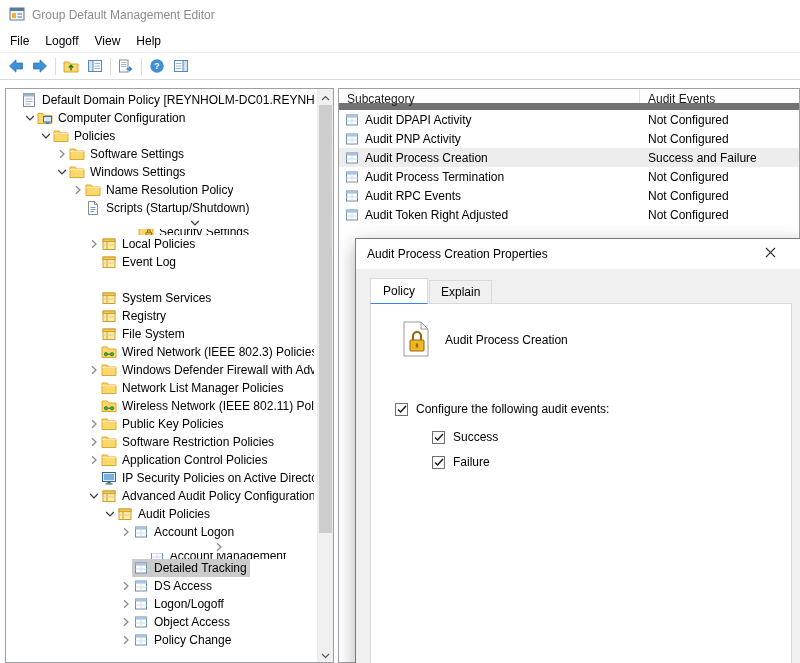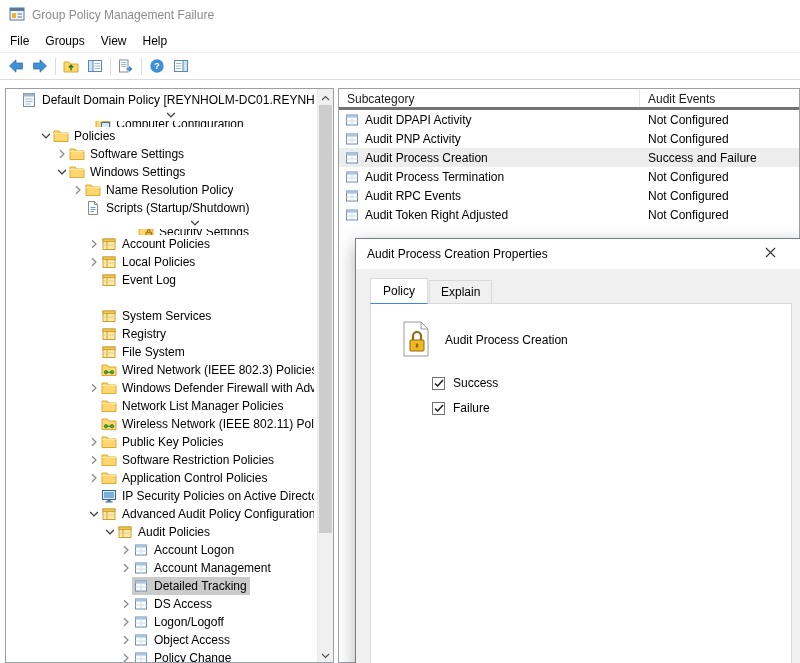--- a/index.html
+++ b/index.html
@@ -28,21 +28,21 @@
   .tlabel{overflow:hidden;}
 
   .vscroll{position:absolute;top:0;right:0;bottom:0;width:16px;background:#f0f0f0;border-left:1px solid #ebebeb;}
   .sarrow{height:15px;display:flex;align-items:center;justify-content:center;}
   .sarrow.down{position:absolute;bottom:0;left:0;right:0;}
   .sthumb{position:absolute;top:16px;left:1px;right:1px;height:428px;background:#cdcdcd;}
 
   .splitter{width:4px;flex:0 0 4px;}
 
   .list-pane{flex:1;border:1px solid #9aa0a6;background:#fff;overflow:hidden;}
-  .list-header{height:21px;display:flex;border-bottom:3px solid #737373;}
+  .list-header{height:21px;display:flex;border-bottom:7px solid #737373;}
   .col{padding:3px 0 0 8px;color:#1a1a1a;}
   .col-sub{width:301px;border-right:1px solid #e6e6e6;}
   .col-audit{flex:1;}
   .list-row{height:19px;display:flex;align-items:center;}
   .list-row.selected{background:var(--list_selection,#ededed);}
   .lcell-sub{width:301px;display:flex;align-items:center;padding-left:5px;white-space:nowrap;overflow:hidden;}
   .licon{width:16px;height:16px;margin-right:5px;display:inline-flex;align-items:center;justify-content:center;}
   .lcell-audit{flex:1;padding-left:8px;white-space:nowrap;}
 
   .dialog{position:absolute;left:355px;top:238px;width:450px;height:480px;background:var(--dialog_bg,#f0f0f0);border:1px solid #767c82;box-shadow:0 6px 18px rgba(0,0,0,0.30);display:flex;flex-direction:column;z-index:10;}
@@ -66,26 +66,26 @@
 <div class="window">
 
   <div class="titlebar">
     <span class="appicon"><svg width="16" height="16" viewBox="0 0 16 16">
           <rect x="1" y="2" width="14" height="12" fill="#eef3f8" stroke="#5c7a99"></rect>
           <rect x="1" y="2" width="14" height="3" fill="#5c7a99"></rect>
           <rect x="3" y="7" width="4" height="5" fill="#f0b429"></rect>
           <rect x="8.5" y="7" width="4.5" height="2" fill="#9fb6c9"></rect>
           <rect x="8.5" y="10" width="4.5" height="2" fill="#9fb6c9"></rect>
         </svg></span>
-    <span class="title">Group Policy Management Failure</span>
+    <span class="title">Group Default Management Editor</span>
   </div>
 
   <div class="menubar">
       <span class="menu-item">File</span>
-      <span class="menu-item">Groups</span>
+      <span class="menu-item">Logoff</span>
       <span class="menu-item">View</span>
       <span class="menu-item">Help</span>
     </div>
 
   <div class="toolbar">
       <span class="tbtn">
         <span>
           <svg width="16" height="16" viewBox="0 0 16 16">
             <path d="M1.5 8 L8 1.8 V5 H14.5 V11 H8 V14.2 Z" fill="#3f8fd6" stroke="#2c6daa" stroke-width="0.7"></path>
           </svg>
@@ -164,21 +164,21 @@
                   <rect x="2.5" y="1.5" width="11" height="13" fill="#f7f9fb" stroke="#7d8a99"></rect>
                   <rect x="2.5" y="1.5" width="11" height="3" fill="#9fb6c9"></rect>
                   <line x1="4.5" y1="7" x2="11.5" y2="7" stroke="#a5b8c9"></line>
                   <line x1="4.5" y1="9.5" x2="11.5" y2="9.5" stroke="#a5b8c9"></line>
                   <line x1="4.5" y1="12" x2="9.5" y2="12" stroke="#a5b8c9"></line>
                 </svg>
               </span>
               <span class="tlabel">Default Domain Policy [REYNHOLM-DC01.REYNHOLM</span>
             </span>
           </div>
-          <div class="tree-row" style="padding-left: 18px; flex-direction: column;">
+          <div class="tree-row" style="padding-left: 18px;">
             <span class="expander">
               <svg width="10" height="10" viewBox="0 0 10 10">
                 <path d="M1.2 3 L5 7 L8.8 3" fill="none" stroke="#3c3c3c" stroke-width="1.2"></path>
               </svg>
             </span>
             <span class="node">
               <span class="ticon">
                 <svg width="16" height="16" viewBox="0 0 16 16">
                   <path d="M1 3.5 h5 l1.5 2 h7.5 v8 H1 z" fill="#ffd76e" stroke="#d8a11e" stroke-width="0.9"></path>
                   <rect x="6.5" y="6.5" width="8" height="5.5" fill="#d6eaff" stroke="#3a6ea5"></rect>
@@ -292,251 +292,233 @@
             </span>
             <span class="node">
               <span class="ticon">
                 <svg width="16" height="16" viewBox="0 0 16 16">
                   <rect x="2" y="3" width="12" height="10.5" fill="#ffeaa9" stroke="#c9a236"></rect>
                   <rect x="2" y="3" width="12" height="2.6" fill="#f5c64a" stroke="#c9a236"></rect>
                   <line x1="6" y1="5.6" x2="6" y2="13.5" stroke="#c9a236"></line>
                   <line x1="2" y1="9" x2="14" y2="9" stroke="#e4cd8a"></line>
                 </svg>
               </span>
-              <span class="tlabel">Account Policies</span>
-            </span>
-          </div>
-          <div class="tree-row" style="padding-left: 82px;">
-            <span class="expander">
-              <svg width="10" height="10" viewBox="0 0 10 10">
-                <path d="M3 1.2 L7 5 L3 8.8" fill="none" stroke="#858585" stroke-width="1.2"></path>
-              </svg>
-            </span>
+              <span class="tlabel">Local Policies</span>
+            </span>
+          </div>
+          <div class="tree-row" style="padding-left: 82px;">
+            <span class="expander"></span>
             <span class="node">
               <span class="ticon">
                 <svg width="16" height="16" viewBox="0 0 16 16">
                   <rect x="2" y="3" width="12" height="10.5" fill="#ffeaa9" stroke="#c9a236"></rect>
                   <rect x="2" y="3" width="12" height="2.6" fill="#f5c64a" stroke="#c9a236"></rect>
                   <line x1="6" y1="5.6" x2="6" y2="13.5" stroke="#c9a236"></line>
                   <line x1="2" y1="9" x2="14" y2="9" stroke="#e4cd8a"></line>
                 </svg>
               </span>
-              <span class="tlabel">Local Policies</span>
-            </span>
+              <span class="tlabel">Event Log</span>
+            </span>
+          </div>
+          <div class="tree-row" style="padding-left: 82px;">
+            <span class="expander"></span>
           </div>
           <div class="tree-row" style="padding-left: 82px;">
             <span class="expander"></span>
             <span class="node">
               <span class="ticon">
                 <svg width="16" height="16" viewBox="0 0 16 16">
                   <rect x="2" y="3" width="12" height="10.5" fill="#ffeaa9" stroke="#c9a236"></rect>
                   <rect x="2" y="3" width="12" height="2.6" fill="#f5c64a" stroke="#c9a236"></rect>
                   <line x1="6" y1="5.6" x2="6" y2="13.5" stroke="#c9a236"></line>
                   <line x1="2" y1="9" x2="14" y2="9" stroke="#e4cd8a"></line>
                 </svg>
               </span>
-              <span class="tlabel">Event Log</span>
-            </span>
-          </div>
-          <div class="tree-row" style="padding-left: 82px;">
-            <span class="expander"></span>
+              <span class="tlabel">System Services</span>
+            </span>
           </div>
           <div class="tree-row" style="padding-left: 82px;">
             <span class="expander"></span>
             <span class="node">
               <span class="ticon">
                 <svg width="16" height="16" viewBox="0 0 16 16">
                   <rect x="2" y="3" width="12" height="10.5" fill="#ffeaa9" stroke="#c9a236"></rect>
                   <rect x="2" y="3" width="12" height="2.6" fill="#f5c64a" stroke="#c9a236"></rect>
                   <line x1="6" y1="5.6" x2="6" y2="13.5" stroke="#c9a236"></line>
                   <line x1="2" y1="9" x2="14" y2="9" stroke="#e4cd8a"></line>
                 </svg>
               </span>
-              <span class="tlabel">System Services</span>
+              <span class="tlabel">Registry</span>
             </span>
           </div>
           <div class="tree-row" style="padding-left: 82px;">
             <span class="expander"></span>
             <span class="node">
               <span class="ticon">
                 <svg width="16" height="16" viewBox="0 0 16 16">
                   <rect x="2" y="3" width="12" height="10.5" fill="#ffeaa9" stroke="#c9a236"></rect>
                   <rect x="2" y="3" width="12" height="2.6" fill="#f5c64a" stroke="#c9a236"></rect>
                   <line x1="6" y1="5.6" x2="6" y2="13.5" stroke="#c9a236"></line>
                   <line x1="2" y1="9" x2="14" y2="9" stroke="#e4cd8a"></line>
                 </svg>
               </span>
-              <span class="tlabel">Registry</span>
-            </span>
-          </div>
-          <div class="tree-row" style="padding-left: 82px;">
-            <span class="expander"></span>
+              <span class="tlabel">File System</span>
+            </span>
+          </div>
+          <div class="tree-row" style="padding-left: 82px;">
+            <span class="expander"></span>
+            <span class="node">
+              <span class="ticon">
+                <svg width="16" height="16" viewBox="0 0 16 16">
+                  <path d="M1 3 h5.2 l1.5 2 H15 v8.5 H1 z" fill="#ffd76e" stroke="#d8a11e" stroke-width="0.9"></path>
+                  <circle cx="5" cy="10.2" r="1.7" fill="#3fae3f" stroke="#1e7a1e" stroke-width="0.7"></circle>
+                  <circle cx="11" cy="10.2" r="1.7" fill="#3fae3f" stroke="#1e7a1e" stroke-width="0.7"></circle>
+                  <line x1="6.7" y1="10.2" x2="9.3" y2="10.2" stroke="#1e7a1e"></line>
+                </svg>
+              </span>
+              <span class="tlabel">Wired Network (IEEE 802.3) Policies</span>
+            </span>
+          </div>
+          <div class="tree-row" style="padding-left: 82px;">
+            <span class="expander">
+              <svg width="10" height="10" viewBox="0 0 10 10">
+                <path d="M3 1.2 L7 5 L3 8.8" fill="none" stroke="#858585" stroke-width="1.2"></path>
+              </svg>
+            </span>
+            <span class="node">
+              <span class="ticon">
+                <svg width="16" height="16" viewBox="0 0 16 16">
+                  <path d="M1 3 h5.2 l1.5 2 H15 v8.5 H1 z" fill="#ffd76e" stroke="#d8a11e" stroke-width="0.9"></path>
+                  <path d="M1 5.6 H15" stroke="#ffe9ad" stroke-width="1"></path>
+                </svg>
+              </span>
+              <span class="tlabel">Windows Defender Firewall with Adv</span>
+            </span>
+          </div>
+          <div class="tree-row" style="padding-left: 82px;">
+            <span class="expander"></span>
+            <span class="node">
+              <span class="ticon">
+                <svg width="16" height="16" viewBox="0 0 16 16">
+                  <path d="M1 3 h5.2 l1.5 2 H15 v8.5 H1 z" fill="#ffd76e" stroke="#d8a11e" stroke-width="0.9"></path>
+                  <path d="M1 5.6 H15" stroke="#ffe9ad" stroke-width="1"></path>
+                </svg>
+              </span>
+              <span class="tlabel">Network List Manager Policies</span>
+            </span>
+          </div>
+          <div class="tree-row" style="padding-left: 82px;">
+            <span class="expander"></span>
+            <span class="node">
+              <span class="ticon">
+                <svg width="16" height="16" viewBox="0 0 16 16">
+                  <path d="M1 3 h5.2 l1.5 2 H15 v8.5 H1 z" fill="#ffd76e" stroke="#d8a11e" stroke-width="0.9"></path>
+                  <circle cx="5" cy="10.2" r="1.7" fill="#3fae3f" stroke="#1e7a1e" stroke-width="0.7"></circle>
+                  <circle cx="11" cy="10.2" r="1.7" fill="#3fae3f" stroke="#1e7a1e" stroke-width="0.7"></circle>
+                  <line x1="6.7" y1="10.2" x2="9.3" y2="10.2" stroke="#1e7a1e"></line>
+                </svg>
+              </span>
+              <span class="tlabel">Wireless Network (IEEE 802.11) Polici</span>
+            </span>
+          </div>
+          <div class="tree-row" style="padding-left: 82px;">
+            <span class="expander">
+              <svg width="10" height="10" viewBox="0 0 10 10">
+                <path d="M3 1.2 L7 5 L3 8.8" fill="none" stroke="#858585" stroke-width="1.2"></path>
+              </svg>
+            </span>
+            <span class="node">
+              <span class="ticon">
+                <svg width="16" height="16" viewBox="0 0 16 16">
+                  <path d="M1 3 h5.2 l1.5 2 H15 v8.5 H1 z" fill="#ffd76e" stroke="#d8a11e" stroke-width="0.9"></path>
+                  <path d="M1 5.6 H15" stroke="#ffe9ad" stroke-width="1"></path>
+                </svg>
+              </span>
+              <span class="tlabel">Public Key Policies</span>
+            </span>
+          </div>
+          <div class="tree-row" style="padding-left: 82px;">
+            <span class="expander">
+              <svg width="10" height="10" viewBox="0 0 10 10">
+                <path d="M3 1.2 L7 5 L3 8.8" fill="none" stroke="#858585" stroke-width="1.2"></path>
+              </svg>
+            </span>
+            <span class="node">
+              <span class="ticon">
+                <svg width="16" height="16" viewBox="0 0 16 16">
+                  <path d="M1 3 h5.2 l1.5 2 H15 v8.5 H1 z" fill="#ffd76e" stroke="#d8a11e" stroke-width="0.9"></path>
+                  <path d="M1 5.6 H15" stroke="#ffe9ad" stroke-width="1"></path>
+                </svg>
+              </span>
+              <span class="tlabel">Software Restriction Policies</span>
+            </span>
+          </div>
+          <div class="tree-row" style="padding-left: 82px;">
+            <span class="expander">
+              <svg width="10" height="10" viewBox="0 0 10 10">
+                <path d="M3 1.2 L7 5 L3 8.8" fill="none" stroke="#858585" stroke-width="1.2"></path>
+              </svg>
+            </span>
+            <span class="node">
+              <span class="ticon">
+                <svg width="16" height="16" viewBox="0 0 16 16">
+                  <path d="M1 3 h5.2 l1.5 2 H15 v8.5 H1 z" fill="#ffd76e" stroke="#d8a11e" stroke-width="0.9"></path>
+                  <path d="M1 5.6 H15" stroke="#ffe9ad" stroke-width="1"></path>
+                </svg>
+              </span>
+              <span class="tlabel">Application Control Policies</span>
+            </span>
+          </div>
+          <div class="tree-row" style="padding-left: 82px;">
+            <span class="expander"></span>
+            <span class="node">
+              <span class="ticon">
+                <svg width="16" height="16" viewBox="0 0 16 16">
+                  <rect x="1.5" y="2.5" width="13" height="9" fill="#dceefc" stroke="#38648c"></rect>
+                  <rect x="3" y="4" width="10" height="6" fill="#79b0dd"></rect>
+                  <rect x="6.5" y="11.5" width="3" height="1.8" fill="#38648c"></rect>
+                  <rect x="4.5" y="13.3" width="7" height="1.2" fill="#38648c"></rect>
+                </svg>
+              </span>
+              <span class="tlabel">IP Security Policies on Active Directo</span>
+            </span>
+          </div>
+          <div class="tree-row" style="padding-left: 82px;">
+            <span class="expander">
+              <svg width="10" height="10" viewBox="0 0 10 10">
+                <path d="M1.2 3 L5 7 L8.8 3" fill="none" stroke="#3c3c3c" stroke-width="1.2"></path>
+              </svg>
+            </span>
             <span class="node">
               <span class="ticon">
                 <svg width="16" height="16" viewBox="0 0 16 16">
                   <rect x="2" y="3" width="12" height="10.5" fill="#ffeaa9" stroke="#c9a236"></rect>
                   <rect x="2" y="3" width="12" height="2.6" fill="#f5c64a" stroke="#c9a236"></rect>
                   <line x1="6" y1="5.6" x2="6" y2="13.5" stroke="#c9a236"></line>
                   <line x1="2" y1="9" x2="14" y2="9" stroke="#e4cd8a"></line>
                 </svg>
               </span>
-              <span class="tlabel">File System</span>
-            </span>
-          </div>
-          <div class="tree-row" style="padding-left: 82px;">
-            <span class="expander"></span>
-            <span class="node">
-              <span class="ticon">
-                <svg width="16" height="16" viewBox="0 0 16 16">
-                  <path d="M1 3 h5.2 l1.5 2 H15 v8.5 H1 z" fill="#ffd76e" stroke="#d8a11e" stroke-width="0.9"></path>
-                  <circle cx="5" cy="10.2" r="1.7" fill="#3fae3f" stroke="#1e7a1e" stroke-width="0.7"></circle>
-                  <circle cx="11" cy="10.2" r="1.7" fill="#3fae3f" stroke="#1e7a1e" stroke-width="0.7"></circle>
-                  <line x1="6.7" y1="10.2" x2="9.3" y2="10.2" stroke="#1e7a1e"></line>
-                </svg>
-              </span>
-              <span class="tlabel">Wired Network (IEEE 802.3) Policies</span>
-            </span>
-          </div>
-          <div class="tree-row" style="padding-left: 82px;">
-            <span class="expander">
-              <svg width="10" height="10" viewBox="0 0 10 10">
-                <path d="M3 1.2 L7 5 L3 8.8" fill="none" stroke="#858585" stroke-width="1.2"></path>
-              </svg>
-            </span>
-            <span class="node">
-              <span class="ticon">
-                <svg width="16" height="16" viewBox="0 0 16 16">
-                  <path d="M1 3 h5.2 l1.5 2 H15 v8.5 H1 z" fill="#ffd76e" stroke="#d8a11e" stroke-width="0.9"></path>
-                  <path d="M1 5.6 H15" stroke="#ffe9ad" stroke-width="1"></path>
-                </svg>
-              </span>
-              <span class="tlabel">Windows Defender Firewall with Adv</span>
-            </span>
-          </div>
-          <div class="tree-row" style="padding-left: 82px;">
-            <span class="expander"></span>
-            <span class="node">
-              <span class="ticon">
-                <svg width="16" height="16" viewBox="0 0 16 16">
-                  <path d="M1 3 h5.2 l1.5 2 H15 v8.5 H1 z" fill="#ffd76e" stroke="#d8a11e" stroke-width="0.9"></path>
-                  <path d="M1 5.6 H15" stroke="#ffe9ad" stroke-width="1"></path>
-                </svg>
-              </span>
-              <span class="tlabel">Network List Manager Policies</span>
-            </span>
-          </div>
-          <div class="tree-row" style="padding-left: 82px;">
-            <span class="expander"></span>
-            <span class="node">
-              <span class="ticon">
-                <svg width="16" height="16" viewBox="0 0 16 16">
-                  <path d="M1 3 h5.2 l1.5 2 H15 v8.5 H1 z" fill="#ffd76e" stroke="#d8a11e" stroke-width="0.9"></path>
-                  <circle cx="5" cy="10.2" r="1.7" fill="#3fae3f" stroke="#1e7a1e" stroke-width="0.7"></circle>
-                  <circle cx="11" cy="10.2" r="1.7" fill="#3fae3f" stroke="#1e7a1e" stroke-width="0.7"></circle>
-                  <line x1="6.7" y1="10.2" x2="9.3" y2="10.2" stroke="#1e7a1e"></line>
-                </svg>
-              </span>
-              <span class="tlabel">Wireless Network (IEEE 802.11) Polici</span>
-            </span>
-          </div>
-          <div class="tree-row" style="padding-left: 82px;">
-            <span class="expander">
-              <svg width="10" height="10" viewBox="0 0 10 10">
-                <path d="M3 1.2 L7 5 L3 8.8" fill="none" stroke="#858585" stroke-width="1.2"></path>
-              </svg>
-            </span>
-            <span class="node">
-              <span class="ticon">
-                <svg width="16" height="16" viewBox="0 0 16 16">
-                  <path d="M1 3 h5.2 l1.5 2 H15 v8.5 H1 z" fill="#ffd76e" stroke="#d8a11e" stroke-width="0.9"></path>
-                  <path d="M1 5.6 H15" stroke="#ffe9ad" stroke-width="1"></path>
-                </svg>
-              </span>
-              <span class="tlabel">Public Key Policies</span>
-            </span>
-          </div>
-          <div class="tree-row" style="padding-left: 82px;">
-            <span class="expander">
-              <svg width="10" height="10" viewBox="0 0 10 10">
-                <path d="M3 1.2 L7 5 L3 8.8" fill="none" stroke="#858585" stroke-width="1.2"></path>
-              </svg>
-            </span>
-            <span class="node">
-              <span class="ticon">
-                <svg width="16" height="16" viewBox="0 0 16 16">
-                  <path d="M1 3 h5.2 l1.5 2 H15 v8.5 H1 z" fill="#ffd76e" stroke="#d8a11e" stroke-width="0.9"></path>
-                  <path d="M1 5.6 H15" stroke="#ffe9ad" stroke-width="1"></path>
-                </svg>
-              </span>
-              <span class="tlabel">Software Restriction Policies</span>
-            </span>
-          </div>
-          <div class="tree-row" style="padding-left: 82px;">
-            <span class="expander">
-              <svg width="10" height="10" viewBox="0 0 10 10">
-                <path d="M3 1.2 L7 5 L3 8.8" fill="none" stroke="#858585" stroke-width="1.2"></path>
-              </svg>
-            </span>
-            <span class="node">
-              <span class="ticon">
-                <svg width="16" height="16" viewBox="0 0 16 16">
-                  <path d="M1 3 h5.2 l1.5 2 H15 v8.5 H1 z" fill="#ffd76e" stroke="#d8a11e" stroke-width="0.9"></path>
-                  <path d="M1 5.6 H15" stroke="#ffe9ad" stroke-width="1"></path>
-                </svg>
-              </span>
-              <span class="tlabel">Application Control Policies</span>
-            </span>
-          </div>
-          <div class="tree-row" style="padding-left: 82px;">
-            <span class="expander"></span>
-            <span class="node">
-              <span class="ticon">
-                <svg width="16" height="16" viewBox="0 0 16 16">
-                  <rect x="1.5" y="2.5" width="13" height="9" fill="#dceefc" stroke="#38648c"></rect>
-                  <rect x="3" y="4" width="10" height="6" fill="#79b0dd"></rect>
-                  <rect x="6.5" y="11.5" width="3" height="1.8" fill="#38648c"></rect>
-                  <rect x="4.5" y="13.3" width="7" height="1.2" fill="#38648c"></rect>
-                </svg>
-              </span>
-              <span class="tlabel">IP Security Policies on Active Directo</span>
-            </span>
-          </div>
-          <div class="tree-row" style="padding-left: 82px;">
+              <span class="tlabel">Advanced Audit Policy Configuration</span>
+            </span>
+          </div>
+          <div class="tree-row" style="padding-left: 98px;">
             <span class="expander">
               <svg width="10" height="10" viewBox="0 0 10 10">
                 <path d="M1.2 3 L5 7 L8.8 3" fill="none" stroke="#3c3c3c" stroke-width="1.2"></path>
               </svg>
             </span>
             <span class="node">
               <span class="ticon">
                 <svg width="16" height="16" viewBox="0 0 16 16">
                   <rect x="2" y="3" width="12" height="10.5" fill="#ffeaa9" stroke="#c9a236"></rect>
                   <rect x="2" y="3" width="12" height="2.6" fill="#f5c64a" stroke="#c9a236"></rect>
                   <line x1="6" y1="5.6" x2="6" y2="13.5" stroke="#c9a236"></line>
                   <line x1="2" y1="9" x2="14" y2="9" stroke="#e4cd8a"></line>
                 </svg>
               </span>
-              <span class="tlabel">Advanced Audit Policy Configuration</span>
-            </span>
-          </div>
-          <div class="tree-row" style="padding-left: 98px;">
-            <span class="expander">
-              <svg width="10" height="10" viewBox="0 0 10 10">
-                <path d="M1.2 3 L5 7 L8.8 3" fill="none" stroke="#3c3c3c" stroke-width="1.2"></path>
-              </svg>
-            </span>
-            <span class="node">
-              <span class="ticon">
-                <svg width="16" height="16" viewBox="0 0 16 16">
-                  <rect x="2" y="3" width="12" height="10.5" fill="#ffeaa9" stroke="#c9a236"></rect>
-                  <rect x="2" y="3" width="12" height="2.6" fill="#f5c64a" stroke="#c9a236"></rect>
-                  <line x1="6" y1="5.6" x2="6" y2="13.5" stroke="#c9a236"></line>
-                  <line x1="2" y1="9" x2="14" y2="9" stroke="#e4cd8a"></line>
-                </svg>
-              </span>
               <span class="tlabel">Audit Policies</span>
             </span>
           </div>
           <div class="tree-row" style="padding-left: 114px;">
             <span class="expander">
               <svg width="10" height="10" viewBox="0 0 10 10">
                 <path d="M3 1.2 L7 5 L3 8.8" fill="none" stroke="#858585" stroke-width="1.2"></path>
               </svg>
             </span>
             <span class="node">
@@ -544,21 +526,21 @@
                 <svg width="16" height="16" viewBox="0 0 16 16">
                   <rect x="2.5" y="3" width="11" height="10" fill="#fff" stroke="#6f8cab"></rect>
                   <rect x="2.5" y="3" width="11" height="2.6" fill="#a8c4e0"></rect>
                   <line x1="8" y1="5.6" x2="8" y2="13" stroke="#ccdcec"></line>
                   <line x1="2.5" y1="9" x2="13.5" y2="9" stroke="#ccdcec"></line>
                 </svg>
               </span>
               <span class="tlabel">Account Logon</span>
             </span>
           </div>
-          <div class="tree-row" style="padding-left: 114px;">
+          <div class="tree-row" style="padding-left: 114px; flex-direction: column;">
             <span class="expander">
               <svg width="10" height="10" viewBox="0 0 10 10">
                 <path d="M3 1.2 L7 5 L3 8.8" fill="none" stroke="#858585" stroke-width="1.2"></path>
               </svg>
             </span>
             <span class="node">
               <span class="ticon">
                 <svg width="16" height="16" viewBox="0 0 16 16">
                   <rect x="2.5" y="3" width="11" height="10" fill="#fff" stroke="#6f8cab"></rect>
                   <rect x="2.5" y="3" width="11" height="2.6" fill="#a8c4e0"></rect>
@@ -785,20 +767,28 @@
       <div class="policy-head">
         <span><svg width="30" height="36" viewBox="0 0 30 36">
               <path d="M3 1 h17 l7 7 v27 H3 z" fill="#fff" stroke="#9a9a9a"></path>
               <path d="M20 1 v7 h7" fill="none" stroke="#9a9a9a"></path>
               <rect x="9" y="19" width="14" height="11" rx="1" fill="#f2b824" stroke="#8f6a0e"></rect>
               <path d="M12 19 v-4 a4 4 0 0 1 8 0 v4" fill="none" stroke="#8f6a0e" stroke-width="2.2"></path>
               <rect x="14.8" y="22.5" width="2.4" height="4" fill="#8f6a0e"></rect>
             </svg></span>
         <span class="pname">Audit Process Creation</span>
       </div>
+      <label class="cb-row configure-row">
+        <span class="checkbox">
+            <svg width="10" height="9" viewBox="0 0 10 9">
+              <path d="M1 4.5 L3.6 7 L9 1" fill="none" stroke="#1a1a1a" stroke-width="1.5"></path>
+            </svg>
+          </span>
+        <span>Configure the following audit events:</span>
+      </label>
       <div class="options">
           <label class="cb-row">
             <span class="checkbox">
               <svg width="10" height="9" viewBox="0 0 10 9">
                 <path d="M1 4.5 L3.6 7 L9 1" fill="none" stroke="#1a1a1a" stroke-width="1.5"></path>
               </svg>
             </span>
             <span>Success</span>
           </label>
           <label class="cb-row">

